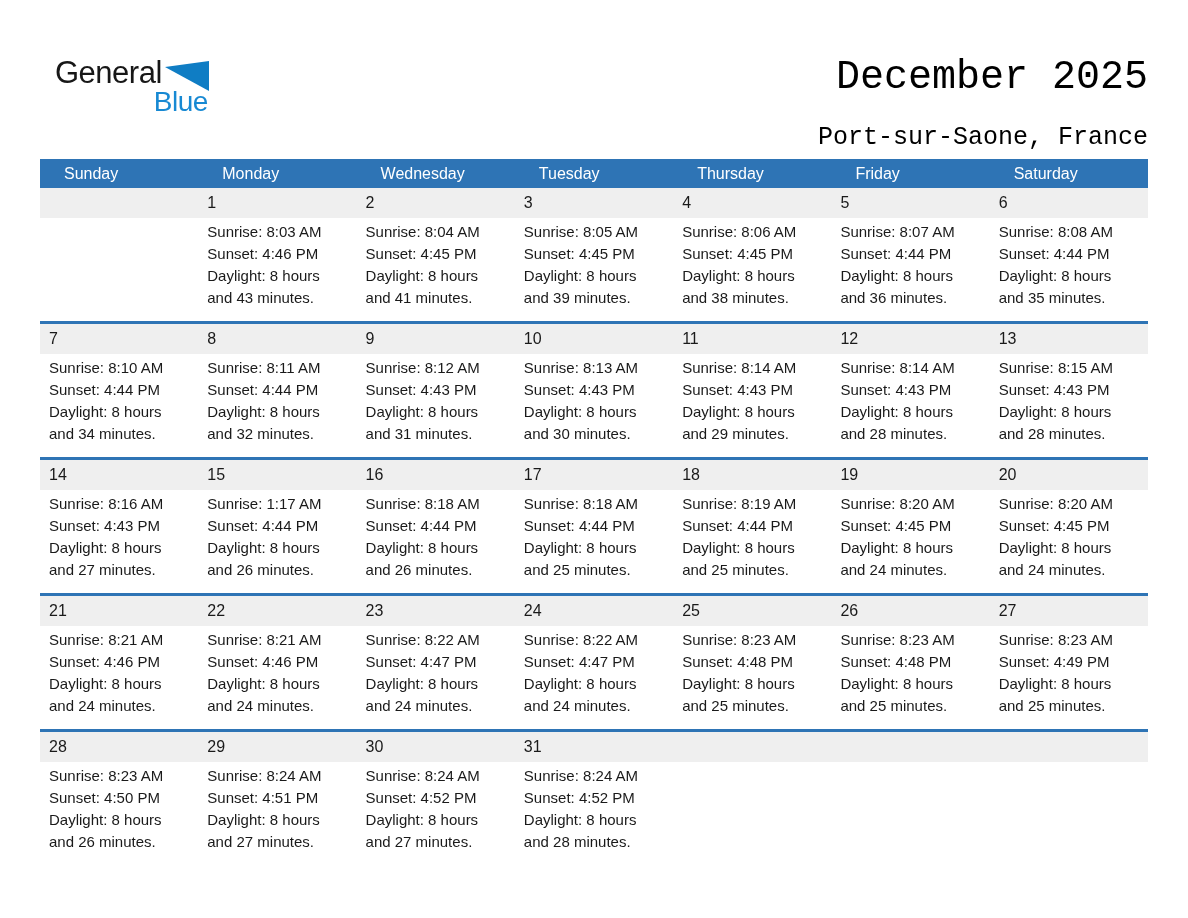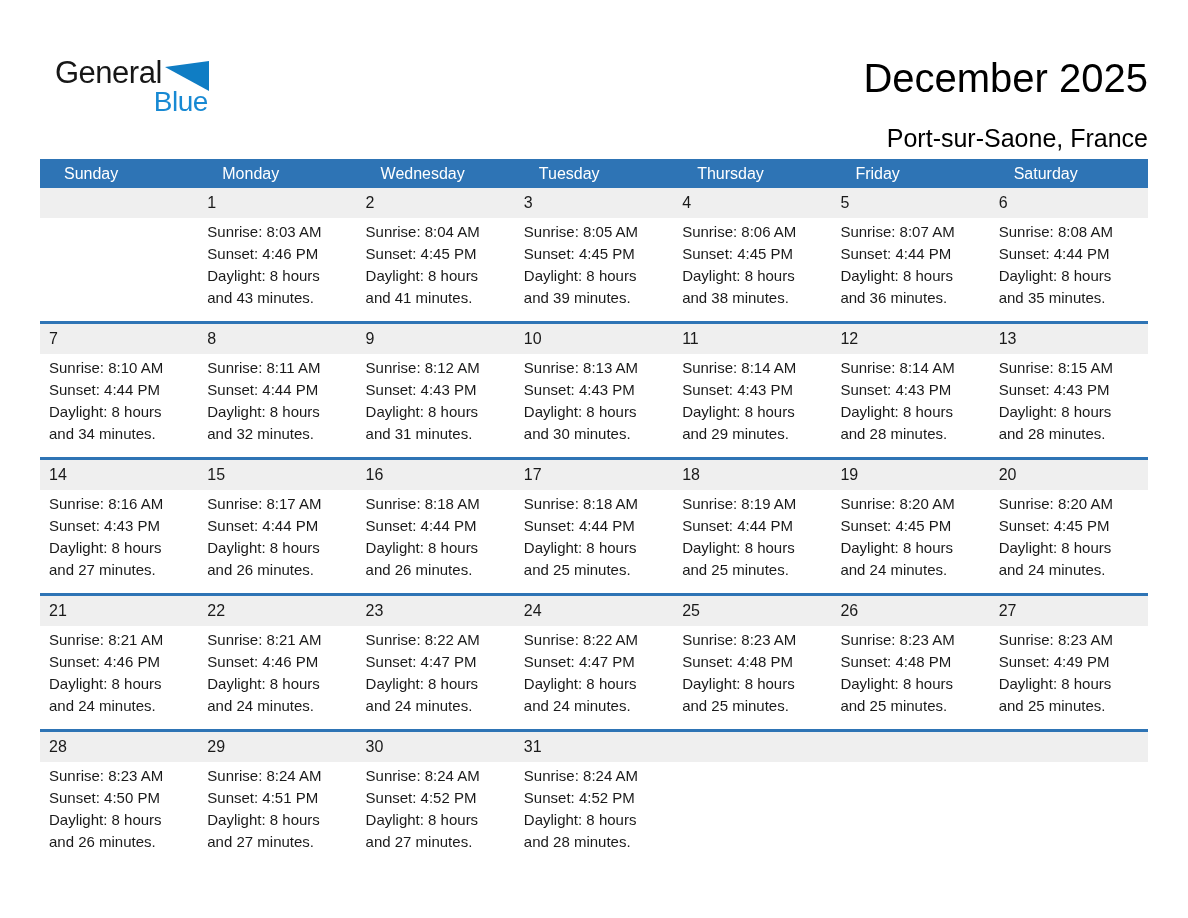--- a/index.html
+++ b/index.html
@@ -20,21 +20,21 @@
   .logo-general {
     font-size:31px; letter-spacing:-0.5px; color:#171717; line-height:1.05;
   }
   .logo-tri { margin-left:3px; margin-top:5px; display:block; }
   .logo-blue {
     font-size:28px; letter-spacing:-0.5px; color:#1789d3;
     text-align:right; margin-top:-4px; padding-right:1px; line-height:1.05;
   }
 
   .titleblock {
-    position:absolute; right:40px; top:55px; text-align:right;
+    position:absolute; right:40px; top:55px; text-align:right;font-family:Liberation Mono, monospace;
   }
   .cal-title { font-size:40px; color:#000; line-height:1.15; }
   .cal-subtitle { font-size:25px; color:#000; line-height:1.2; margin-top:22px; }
 
   
   .calendar {
     position:absolute; left:40px; top:159px; width:1108px;
   }
   .cal-header {
     display:flex; background:#2e74b5; height:29px;
@@ -188,21 +188,21 @@
       <div class="week">
         <div class="cell">
           <div class="day-num">14</div>
           <div class="detail first">Sunrise: 8:16 AM</div>
           <div class="detail">Sunset: 4:43 PM</div>
           <div class="detail">Daylight: 8 hours</div>
           <div class="detail">and 27 minutes.</div>
         </div>
         <div class="cell">
           <div class="day-num">15</div>
-          <div class="detail first">Sunrise: 8:17 AM</div>
+          <div class="detail first">Sunrise: 1:17 AM</div>
           <div class="detail">Sunset: 4:44 PM</div>
           <div class="detail">Daylight: 8 hours</div>
           <div class="detail">and 26 minutes.</div>
         </div>
         <div class="cell">
           <div class="day-num">16</div>
           <div class="detail first">Sunrise: 8:18 AM</div>
           <div class="detail">Sunset: 4:44 PM</div>
           <div class="detail">Daylight: 8 hours</div>
           <div class="detail">and 26 minutes.</div>

